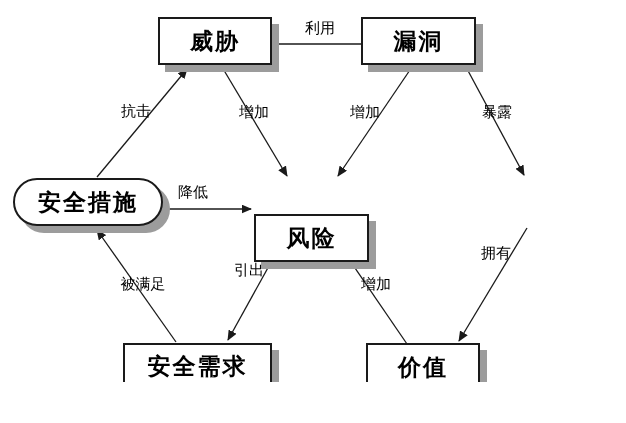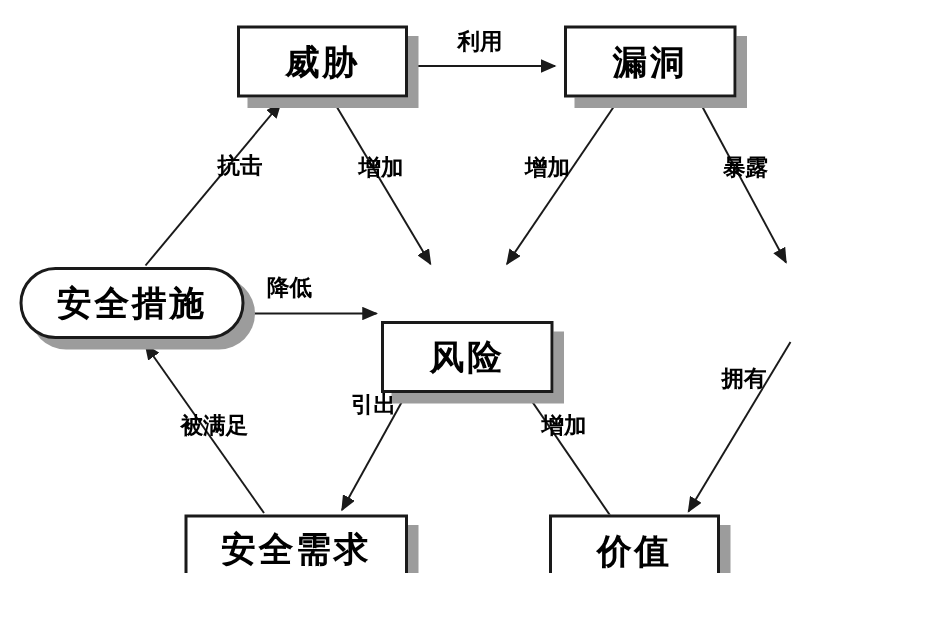--- a/index.html
+++ b/index.html
@@ -31,36 +31,36 @@
     justify-content: center;
     font-size: 23px;
     font-weight: bold;
     letter-spacing: 2px;
     color: #000000;
   }
   .edge-label {
     position: absolute;
     transform: translate(-50%, -50%);
     font-size: 15px;
-    font-weight: bold;
+    font-weight: normal;
     color: #000000;
     white-space: nowrap;
     background: transparent;
   }
   
   .node-threat        { left: 158px; top: 17px;  width: 114px; height: 48px; }
-  .node-vulnerability { left: 376px; top: 17px;  width: 115px; height: 48px; text-align: right; }
+  .node-vulnerability { left: 361px; top: 17px;  width: 115px; height: 48px; text-align: right; }
   .node-measures      { left: 13px;  top: 178px; width: 150px; height: 48px; border-radius: 24px; }
   .node-risk          { left: 254px; top: 178px; width: 115px; height: 48px; margin-top: 36px; }
   .node-assets        { left: 463px; top: 178px; width: 144px; height: 48px; }
   .node-requirements  { left: 123px; top: 343px; width: 149px; height: 47px; }
   .node-value         { left: 366px; top: 343px; width: 114px; height: 49px; }
   
   .lbl-exploit    { left: 320px; top: 28px;  }
-  .lbl-resist     { left: 160px; top: 111px; }
+  .lbl-resist     { left: 136px; top: 111px; }
   .lbl-increase-1 { left: 254px; top: 112px; }
   .lbl-increase-2 { left: 365px; top: 112px; }
   .lbl-expose     { left: 497px; top: 112px; }
   .lbl-reduce     { left: 193px; top: 192px; }
   .lbl-satisfied  { left: 143px; top: 284px; }
   .lbl-derive     { left: 249px; top: 270px; }
   .lbl-increase-3 { left: 376px; top: 284px; }
   .lbl-own        { left: 496px; top: 253px; }
 </style>
 </head>

